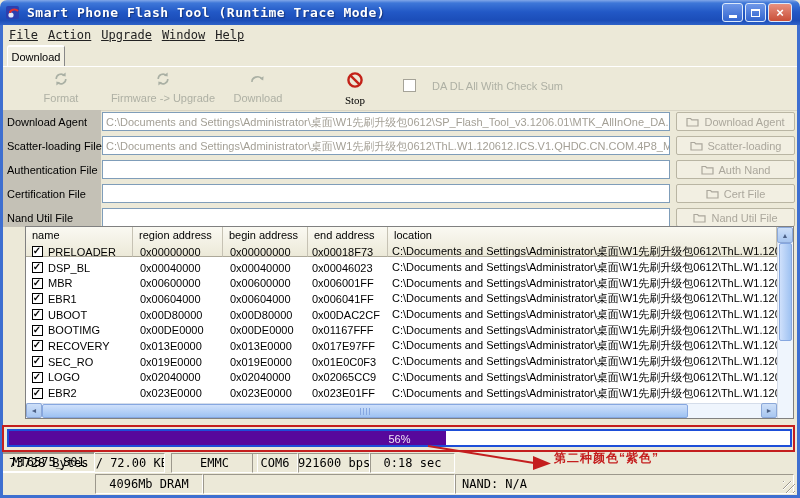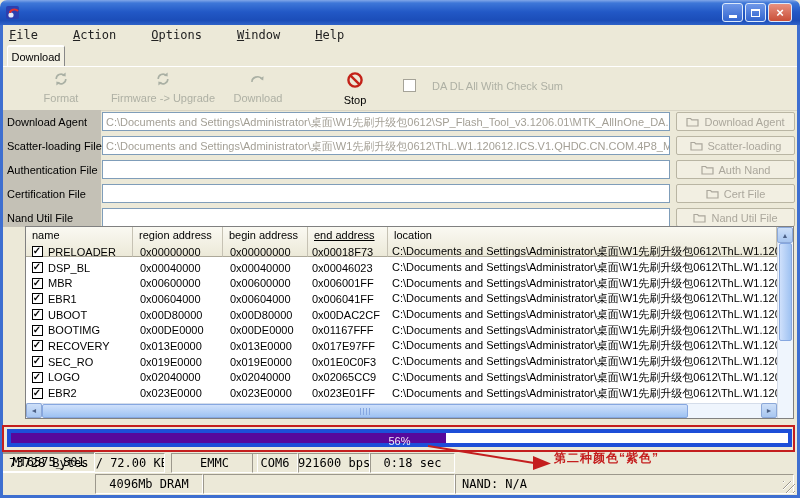--- a/index.html
+++ b/index.html
@@ -21,38 +21,38 @@
   .winbtns{position:absolute;right:8px;top:3px;display:flex;gap:2px;}
   .wbtn{width:21px;height:19px;border:1px solid #DCE9FB;border-radius:3px;display:flex;
     align-items:center;justify-content:center;background:linear-gradient(#6F98E8,#3365CF);
     color:#fff;font-weight:bold;}
   .wbtn.close{width:24px;background:linear-gradient(#E89180,#C94F38);}
   .glyph-min{display:block;width:8px;height:3px;background:#fff;margin-top:8px;}
   .glyph-max{display:block;width:9px;height:8px;border:1px solid #fff;border-top:2px solid #fff;}
   .glyph-close{font-size:13px;line-height:1;}
 
   
-  .menubar{position:absolute;left:3px;top:25px;width:794px;height:19px;display:flex;gap:35px;
-    align-items:center;padding-left:6px;font-family:"DejaVu Sans Mono",monospace;font-size:12px;color:#222;}
+  .menubar{position:absolute;left:3px;top:25px;width:794px;height:19px;display:flex;gap:10px;
+    align-items:center;padding-left:6px;font-family:"DejaVu Sans Mono",monospace;font-size:12px;color:#222;text-decoration:underline;}
   .menu-item{display:block;}
   .menu-item::first-letter{text-decoration:underline;}
 
   
   .tabstrip{position:absolute;left:3px;top:44px;width:794px;height:22px;}
   .tab{position:absolute;left:4px;bottom:0;width:58px;height:21px;background:#F3F1E4;
     border:1px solid #888;border-bottom:none;border-top:2px solid #fff;border-left:1px solid #fff;
     border-radius:3px 3px 0 0;display:flex;align-items:center;justify-content:center;}
 
   
   .toolbar{position:absolute;left:3px;top:66px;width:794px;height:45px;
     border-top:1px solid #fff;border-bottom:1px solid #D8D4C4;}
   .tool{position:absolute;top:4px;display:flex;flex-direction:column;align-items:center;gap:3px;
     color:#AEB0A4;}
   .tool .lbl{white-space:nowrap;}
-  .tool.enabled{color:#000;}
+  .tool.enabled{color:#000;font-family:Liberation Serif, serif;}
   .t-format{left:22px;width:72px;}
   .t-fw{left:104px;width:112px;}
   .t-dl{left:216px;width:78px;}
   .t-stop{left:324px;width:56px;}
   .da-check{position:absolute;left:400px;top:12px;display:flex;align-items:center;gap:16px;color:#AEB0A4;}
   .da-box{width:13px;height:13px;background:#fff;border:1px solid #A5A398;}
 
   
   .labelcol{position:absolute;left:3px;top:110px;width:98px;height:117px;background:#C4C1B6;}
   .frow-label{position:absolute;left:7px;width:92px;height:20px;line-height:20px;color:#000;white-space:nowrap;}
@@ -77,39 +77,39 @@
   .chk{font-size:10px;font-weight:bold;line-height:1;margin-top:-1px;}
   .c{overflow:hidden;}
   .c-name{flex:0 0 85px;}
   .c-reg{flex:0 0 90px;padding-left:7px;}
   .c-beg{flex:0 0 85px;padding-left:7px;}
   .c-end{flex:0 0 80px;padding-left:4px;}
   .c-loc{flex:1 1 auto;padding-left:4px;}
   .w-name{flex:0 0 107px;}
   .w-reg{flex:0 0 90px;}
   .w-beg{flex:0 0 85px;}
-  .w-end{flex:0 0 80px;text-decoration:underline;}
+  .w-end{flex:0 0 80px;}
   .w-loc{flex:1 1 auto;}
 
   
   .vscroll{position:absolute;right:0;top:0;width:16px;bottom:0;background:#EFF5FD;border-left:1px solid #D5DDEA;}
   .hscroll{position:absolute;left:0;right:16px;bottom:0;height:15px;background:#EFF5FD;border-top:1px solid #D5DDEA;}
   .sbtn{position:absolute;width:16px;height:15px;background:linear-gradient(#CDDFF8,#A8C6F0);
     border:1px solid #8CA8D8;border-radius:2px;color:#4C6085;font-size:7px;display:flex;
     align-items:center;justify-content:center;}
   .vthumb{position:absolute;left:1px;right:1px;top:16px;height:98px;border:1px solid #86A7E0;
     border-radius:2px;background:linear-gradient(90deg,#CFE0FB,#9EC2F2);}
   .hthumb{position:absolute;top:0;bottom:0;left:16px;width:646px;border:1px solid #86A7E0;
     border-radius:2px;background:linear-gradient(#CFE0FB,#9EC2F2);display:flex;align-items:center;justify-content:center;}
   .grip{width:11px;height:7px;background:repeating-linear-gradient(90deg,#86A7E0 0 1px,transparent 1px 3px);}
 
   
   .redbox{position:absolute;left:2px;top:425px;width:793px;height:27px;border:2px solid #C41E1E;z-index:8;}
   .progress{position:absolute;left:7px;top:429px;width:785px;height:18px;background:#fff;
-    border:4px solid #1d4ed8;z-index:9;}
+    border:2px solid #1d4ed8;z-index:9;}
   .pfill{position:absolute;left:0;top:0;bottom:0;width:56%;background:#57089C;}
   .plabel{position:absolute;left:0;right:0;top:2px;text-align:center;color:#EFE7F6;}
   .annot-text{position:absolute;left:554px;top:450px;font-size:12px;font-weight:bold;color:#C41E1E;
     letter-spacing:1px;z-index:12;white-space:nowrap;}
   .overlay{position:absolute;left:0;top:0;width:800px;height:498px;z-index:11;pointer-events:none;}
 
   
   .scell{position:absolute;height:20px;border:1px solid;border-color:#9C988C #FFFFFF #FFFFFF #9C988C;
     font-family:"DejaVu Sans Mono",monospace;font-size:12px;display:flex;align-items:center;
     justify-content:center;white-space:nowrap;overflow:hidden;}
@@ -123,41 +123,42 @@
 <div class="win">
 
   <div class="titlebar">
     <span class="app-icon">
       <svg width="15" height="15">
           <rect x="0" y="1" width="13" height="13" rx="2" fill="#2B3FB0"></rect>
           <circle cx="5" cy="10" r="2.6" fill="#E8E8F8"></circle>
           <path d="M4 8c0-3 5-5 8-2" stroke="#E03030" stroke-width="2" fill="none"></path>
         </svg>
     </span>
+    <span class="title">Smart Phone Flash Tool (Runtime Trace Mode)</span>
     <div class="winbtns">
       <div class="wbtn">
           <span class="glyph-min"></span>
         </div>
       <div class="wbtn">
           <span class="glyph-max"></span>
         </div>
       <div class="wbtn close">
           <span class="glyph-close">×</span>
         </div>
     </div>
   </div>
 
   <div class="edge edge-l"></div>
   <div class="edge edge-r"></div>
   <div class="edge edge-b"></div>
 
   <div class="menubar">
     <span class="menu-item">File</span>
     <span class="menu-item">Action</span>
-    <span class="menu-item">Options</span>
+    <span class="menu-item">Upgrade</span>
     <span class="menu-item">Window</span>
     <span class="menu-item">Help</span>
   </div>
 
   <div class="tabstrip">
     <div class="tab">
       <span>Download</span>
     </div>
   </div>
 

